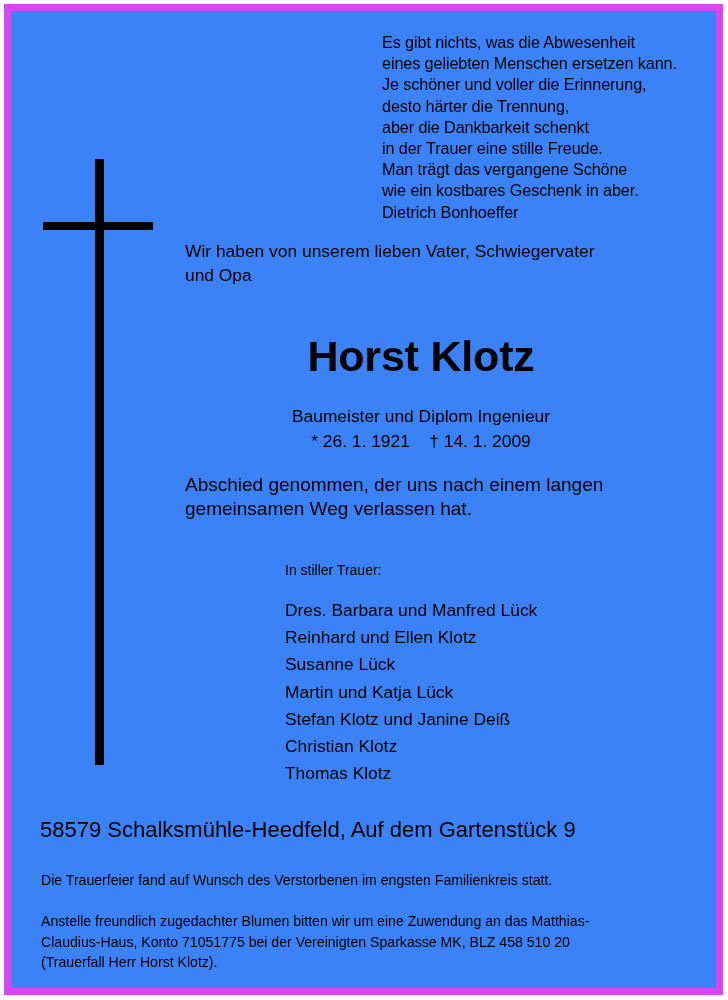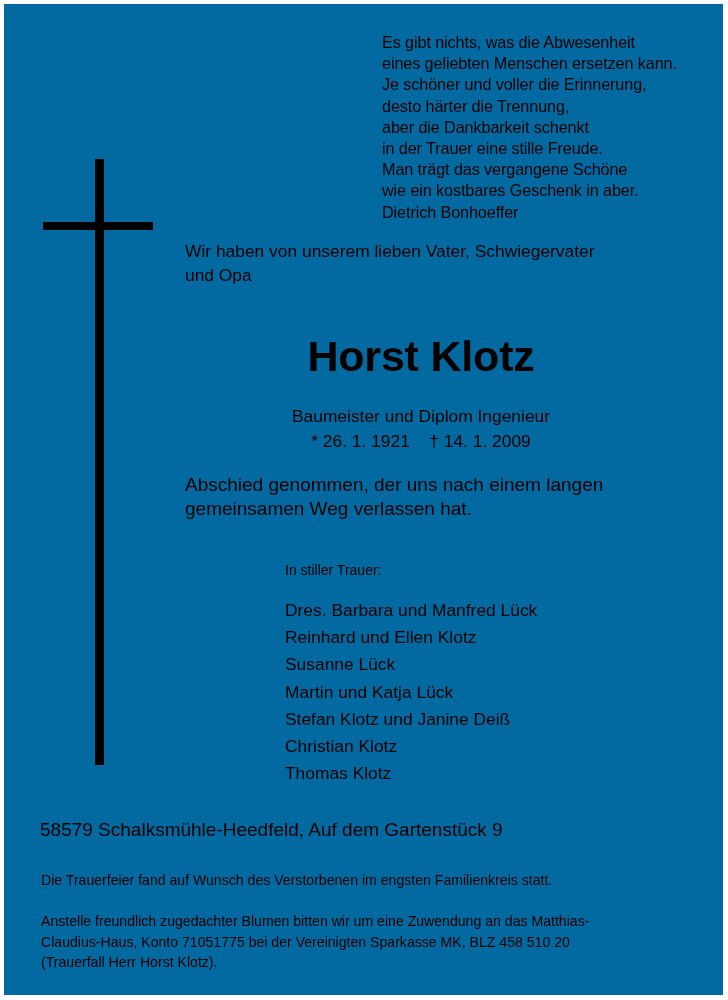--- a/index.html
+++ b/index.html
@@ -22,22 +22,22 @@
     height: 1000px;
     padding: 4px 5px 5px 4px;
     background: #ffffff;
   }
 
   .frame {
     position: relative;
     box-sizing: border-box;
     width: 100%;
     height: 100%;
-    border: 7px solid #0369a1;
-    background: #0369a1;
+    border: 7px solid #d946ef;
+    background: #3b82f6;
     overflow: hidden;
   }
 
   .inner {
     position: absolute;
     left: 0;
     top: 0;
     right: 0;
     bottom: 0;
   }
@@ -137,21 +137,21 @@
     left: 274px;
     top: 586px;
     font-size: 17.4px;
     line-height: 27.2px;
   }
 
   .address {
     position: absolute;
     left: 29px;
     top: 807px;
-    font-size: 19px;
+    font-size: 22px;
     line-height: 23px;
   }
 
   .fineprint-1 {
     position: absolute;
     left: 30px;
     top: 860px;
     width: 650px;
     font-size: 14.1px;
     line-height: 19px;

